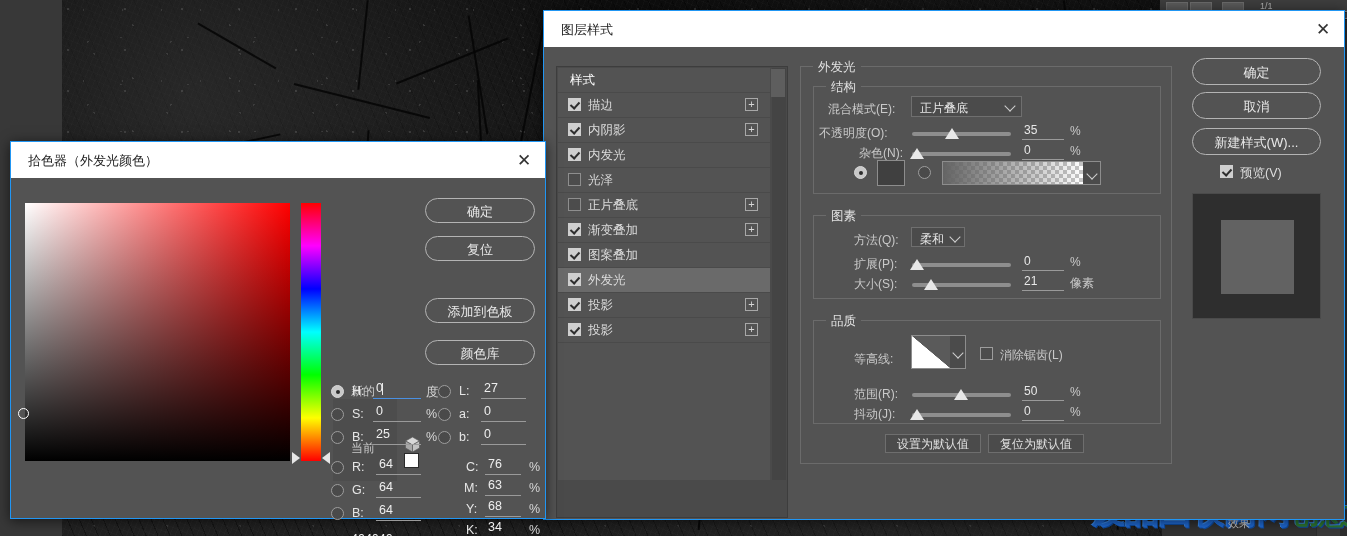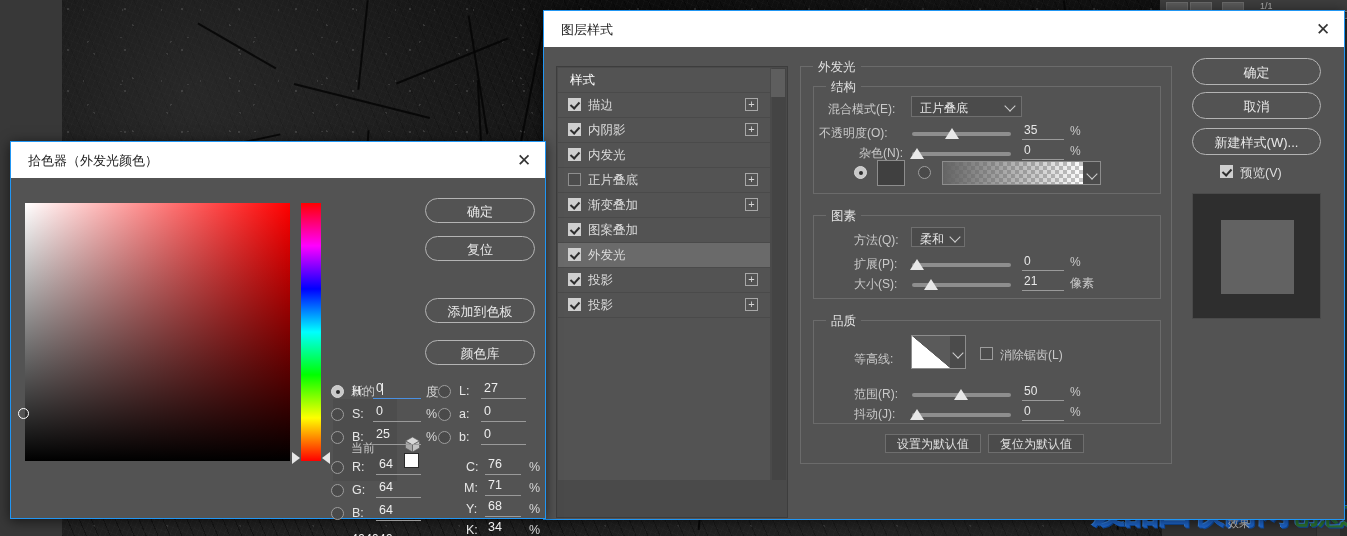--- a/index.html
+++ b/index.html
@@ -228,20 +228,24 @@
               <div class="ls-cb on"></div>
               <div class="ls-lbl">内阴影</div>
               <div class="ls-plus">+</div>
             </div>
             <div class="ls-item">
               <div class="ls-cb on"></div>
               <div class="ls-lbl">内发光</div>
             </div>
             <div class="ls-item">
               <div class="ls-cb"></div>
+              <div class="ls-lbl">光泽</div>
+            </div>
+            <div class="ls-item">
+              <div class="ls-cb"></div>
               <div class="ls-lbl">正片叠底</div>
               <div class="ls-plus">+</div>
             </div>
             <div class="ls-item">
               <div class="ls-cb on"></div>
               <div class="ls-lbl">渐变叠加</div>
               <div class="ls-plus">+</div>
             </div>
             <div class="ls-item">
               <div class="ls-cb on"></div>
@@ -431,21 +435,21 @@
 
     <div class="radio" style="left:320px;top:329px;"></div>
     <div class="cp-row-lbl" style="left:341px;top:328px;">B:</div>
     <div class="cp-num" style="left:365px;top:325px;width:45px;height:18px;">64</div>
 
     <div class="cp-row-lbl" style="left:455px;top:282px;">C:</div>
     <div class="cp-num" style="left:474px;top:279px;width:36px;height:18px;">76</div>
     <div class="cp-unit" style="left:518px;top:282px;">%</div>
 
     <div class="cp-row-lbl" style="left:453px;top:303px;">M:</div>
-    <div class="cp-num" style="left:474px;top:300px;width:36px;height:18px;">71</div>
+    <div class="cp-num" style="left:474px;top:300px;width:36px;height:18px;">63</div>
     <div class="cp-unit" style="left:518px;top:303px;">%</div>
 
     <div class="cp-row-lbl" style="left:455px;top:324px;">Y:</div>
     <div class="cp-num" style="left:474px;top:321px;width:36px;height:18px;">68</div>
     <div class="cp-unit" style="left:518px;top:324px;">%</div>
 
     <div class="cp-row-lbl" style="left:455px;top:345px;">K:</div>
     <div class="cp-num" style="left:474px;top:342px;width:36px;height:18px;">34</div>
     <div class="cp-unit" style="left:518px;top:345px;">%</div>
 

